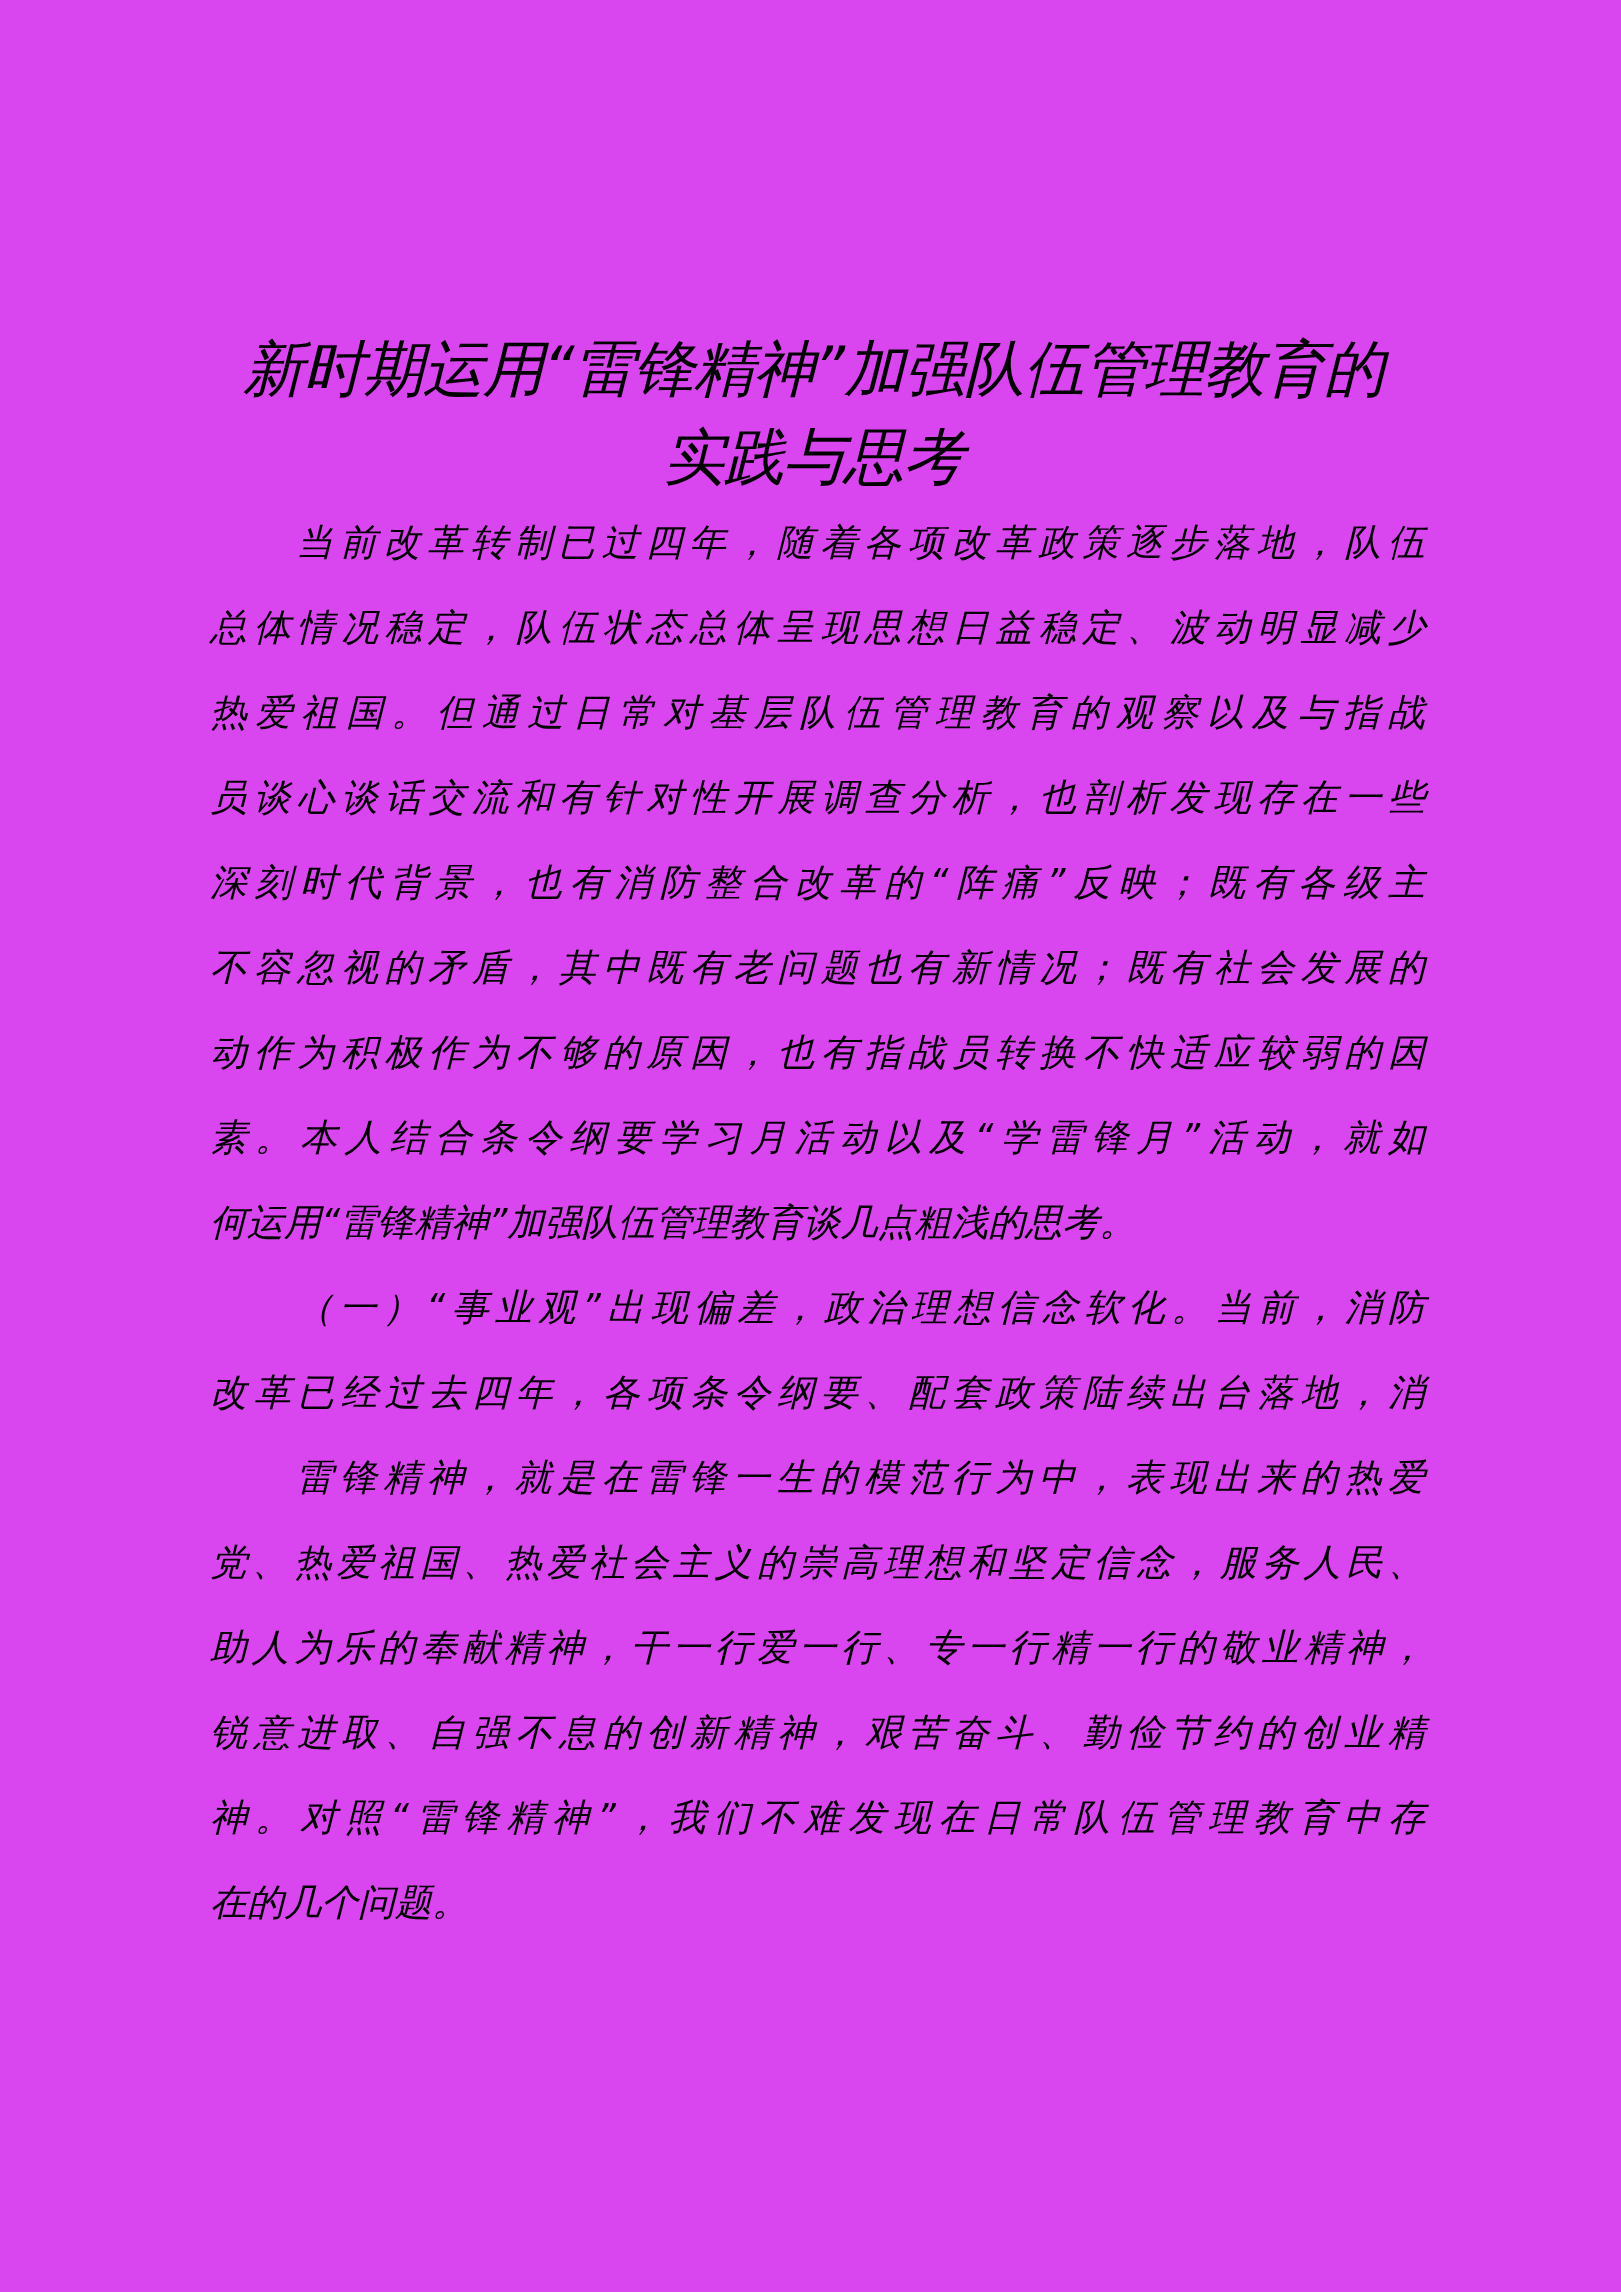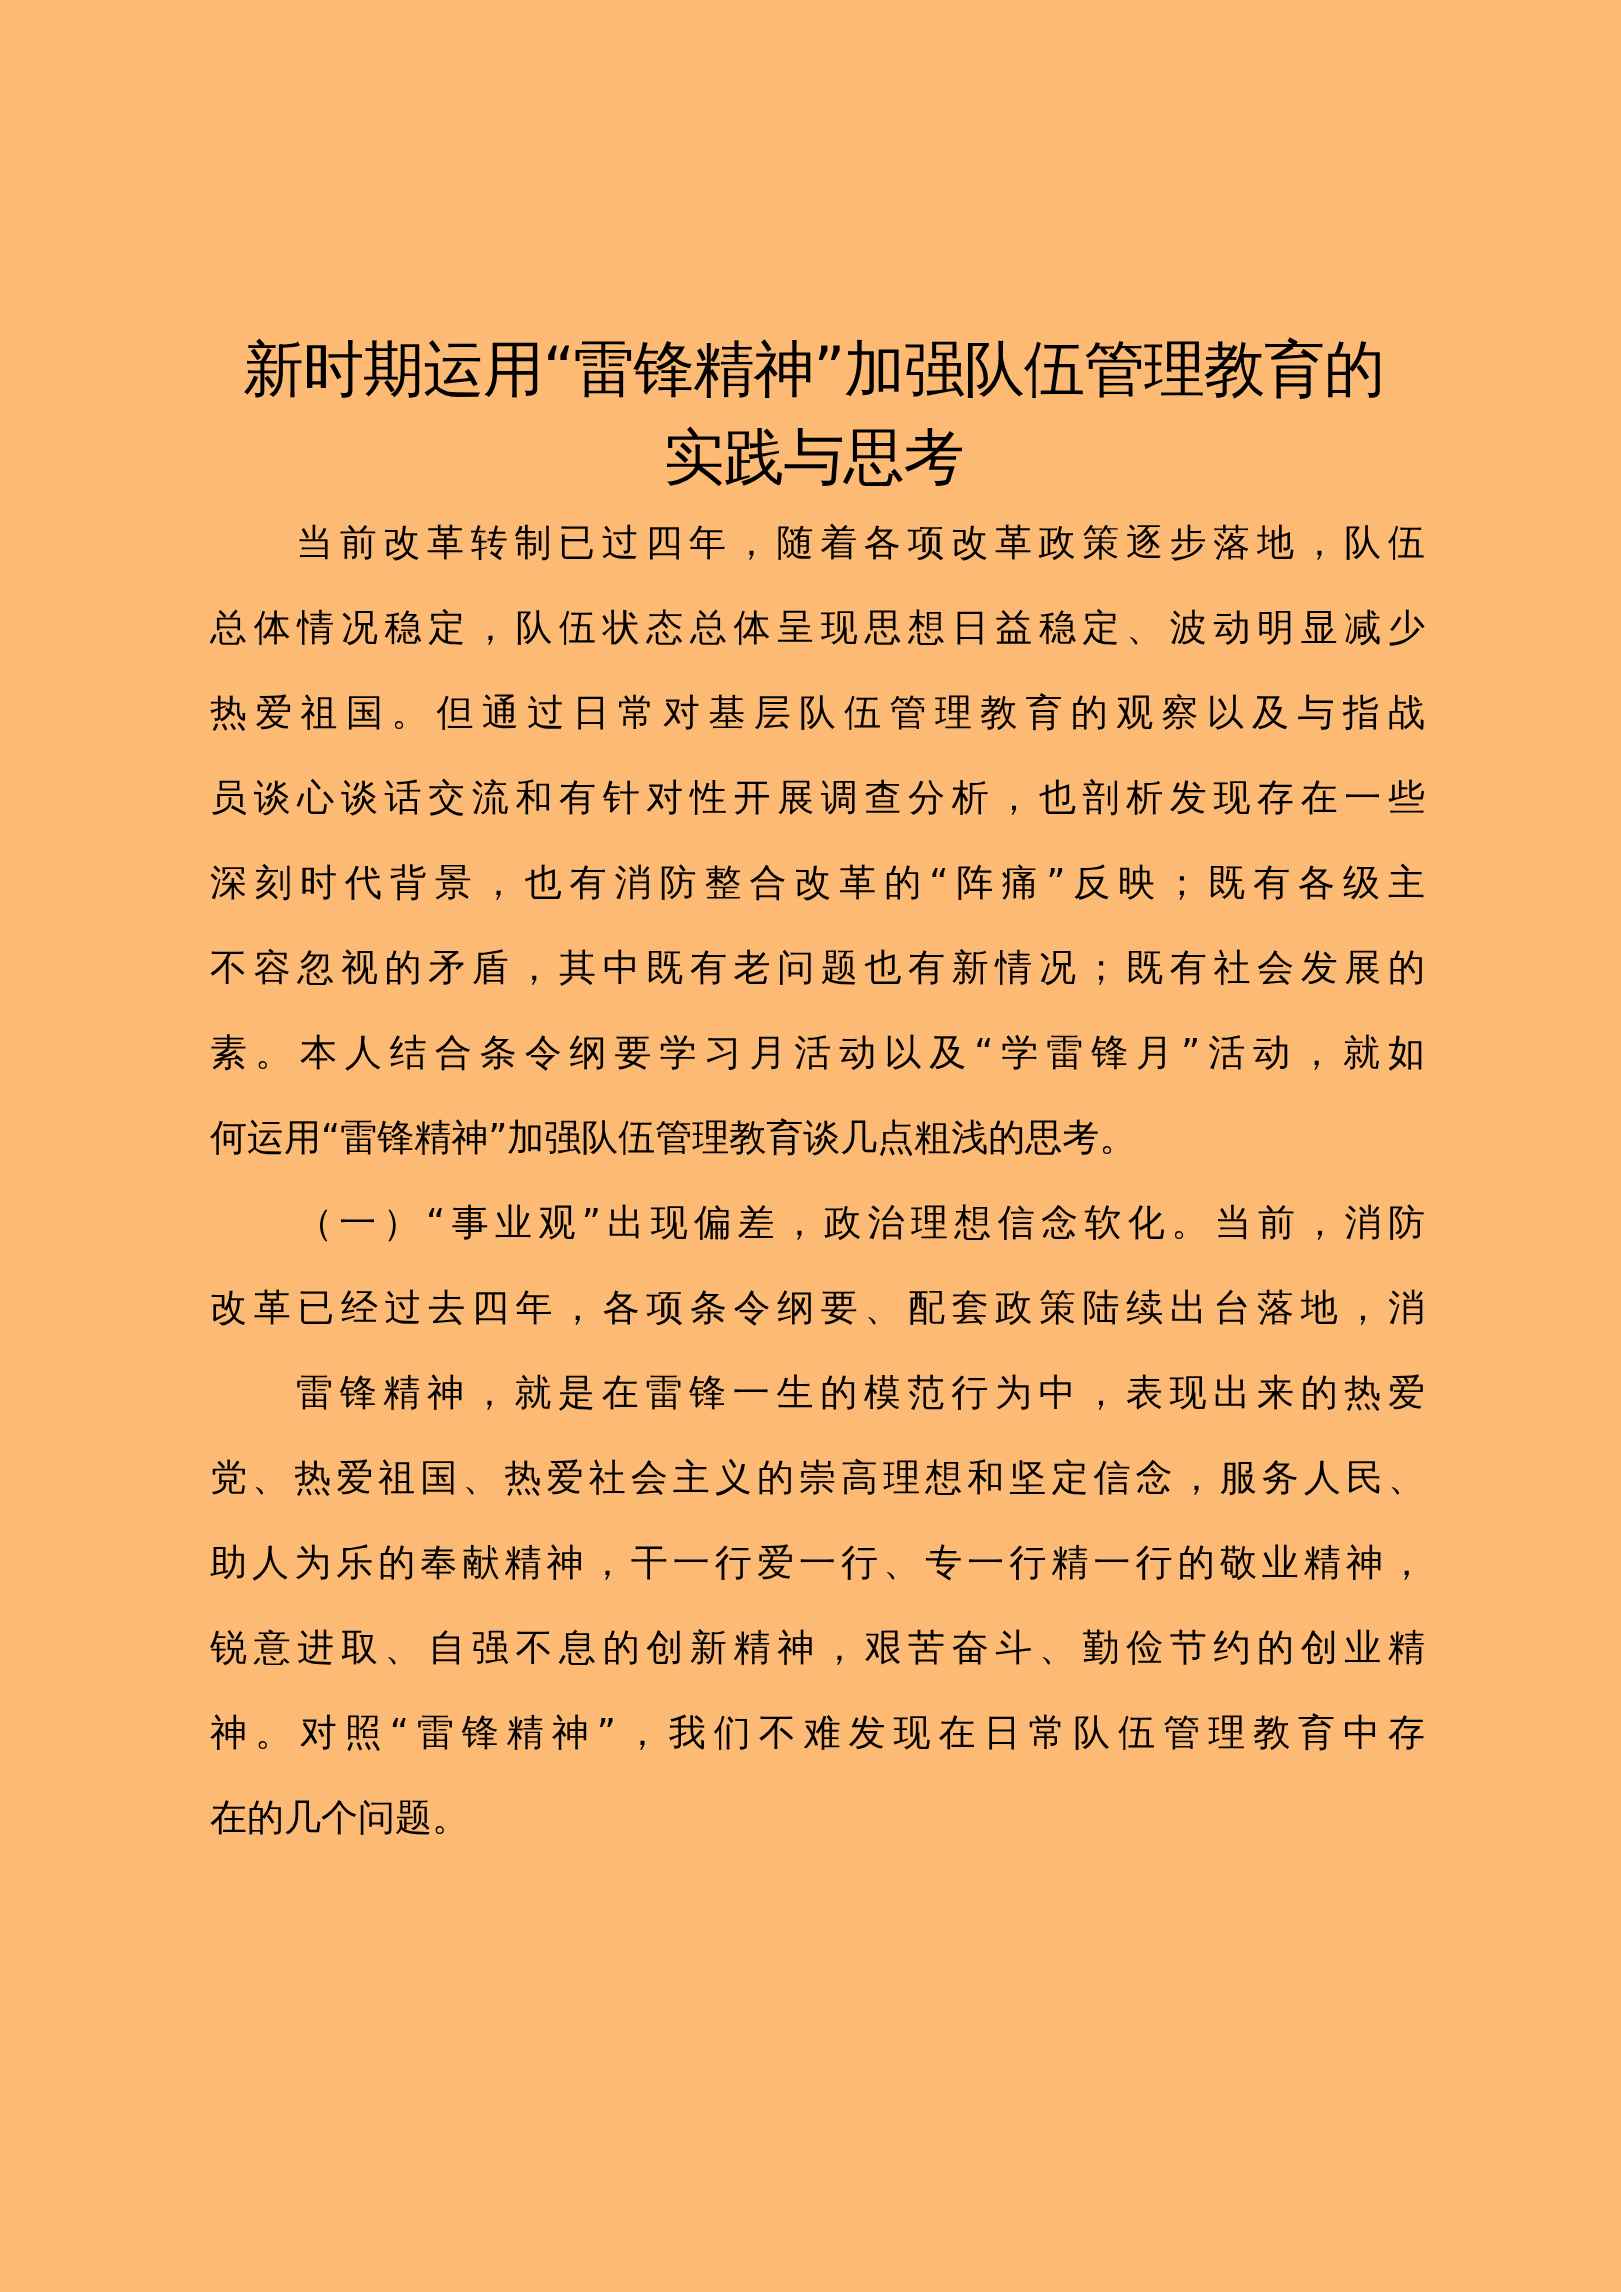--- a/index.html
+++ b/index.html
@@ -14,21 +14,22 @@
       overflow: hidden;
       font-family: "DejaVu Sans", "Liberation Sans", sans-serif;
       color: #000000;
     }
     .page {
       position: absolute;
       left: 0;
       top: 0;
       width: 1621px;
       height: 2293px;
-      background: #fdba74;
+      background: #d946ef;
+      font-style: italic;
     }
     .title-block {
       position: absolute;
       left: 196px;
       top: 325px;
       width: 1235px;
       text-align: center;
     }
     .title-line {
       display: block;
@@ -76,20 +77,21 @@
 
   <div class="body-block">
 
     <div>
       <span class="line indent">当前改革转制已过四年，随着各项改革政策逐步落地，队伍</span>
       <span class="line">总体情况稳定，队伍状态总体呈现思想日益稳定、波动明显减少</span>
       <span class="line">热爱祖国。但通过日常对基层队伍管理教育的观察以及与指战</span>
       <span class="line">员谈心谈话交流和有针对性开展调查分析，也剖析发现存在一些</span>
       <span class="line">深刻时代背景，也有消防整合改革的“阵痛”反映；既有各级主</span>
       <span class="line">不容忽视的矛盾，其中既有老问题也有新情况；既有社会发展的</span>
+      <span class="line">动作为积极作为不够的原因，也有指战员转换不快适应较弱的因</span>
       <span class="line">素。本人结合条令纲要学习月活动以及“学雷锋月”活动，就如</span>
       <span class="line last">何运用“雷锋精神”加强队伍管理教育谈几点粗浅的思考。</span>
     </div>
 
 
     <div>
       <span class="line indent">（一）“事业观”出现偏差，政治理想信念软化。当前，消防</span>
       <span class="line">改革已经过去四年，各项条令纲要、配套政策陆续出台落地，消</span>
     </div>
 

